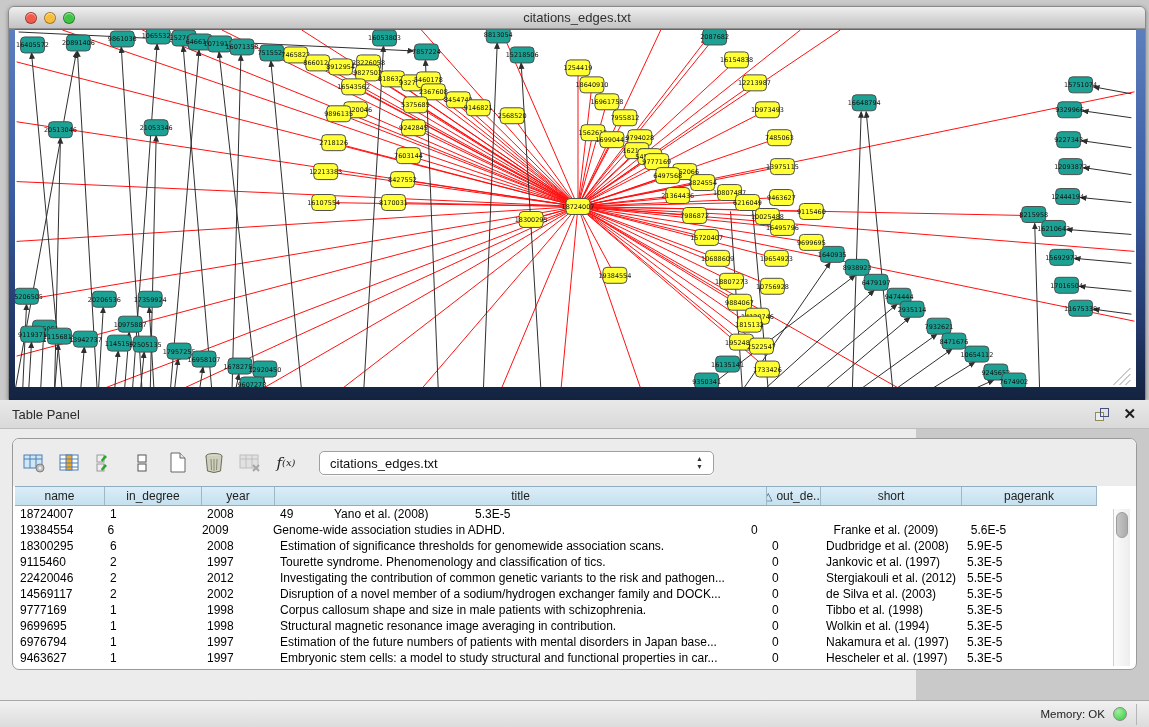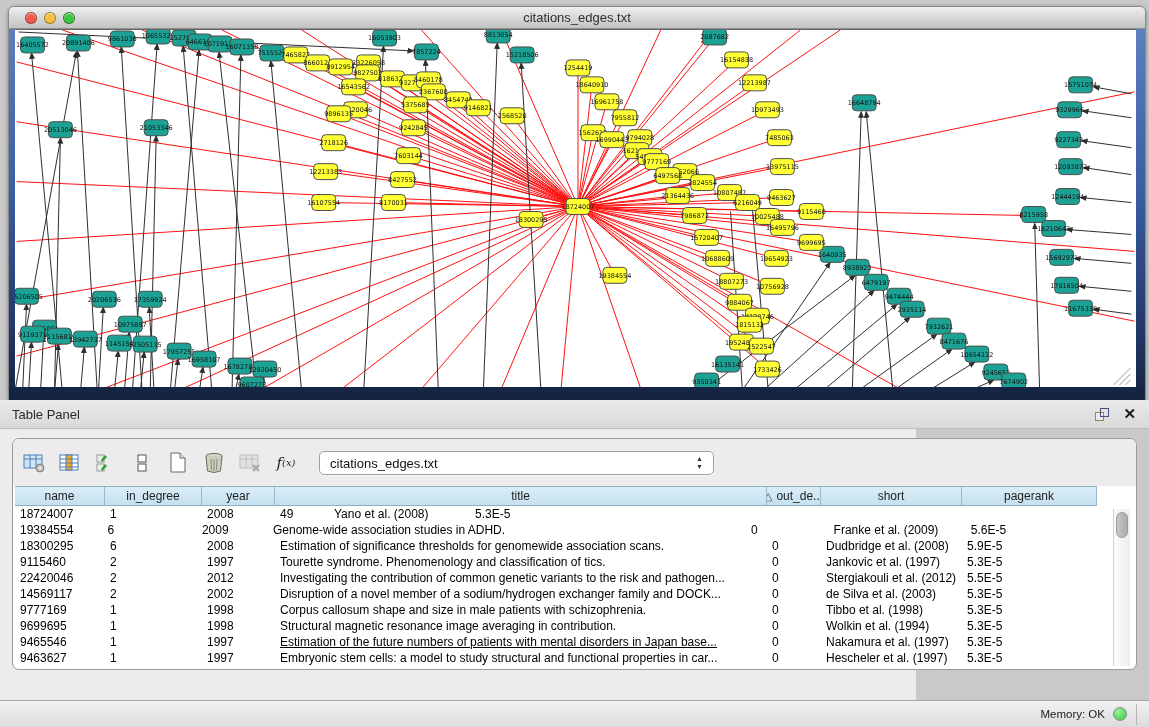--- a/index.html
+++ b/index.html
@@ -657,24 +657,24 @@
         <div class="tr">
           <div class="td" style="width: 90px;">9699695</div>
           <div class="td" style="width: 97px;">1</div>
           <div class="td" style="width: 73px;">1998</div>
           <div class="td" style="width: 492px;">Structural magnetic resonance image averaging in contribution.</div>
           <div class="td" style="width: 54px;">0</div>
           <div class="td" style="width: 141px;">Wolkin et al. (1994)</div>
           <div class="td" style="width: 135px;">5.3E-5</div>
         </div>
         <div class="tr">
-          <div class="td" style="width: 90px;">9465546</div>
+          <div class="td" style="width: 90px;">6976794</div>
           <div class="td" style="width: 97px;">1</div>
           <div class="td" style="width: 73px;">1997</div>
-          <div class="td" style="width: 492px; text-decoration: underline;">Estimation of the future numbers of patients with mental disorders in Japan base...</div>
+          <div class="td" style="width: 492px;">Estimation of the future numbers of patients with mental disorders in Japan base...</div>
           <div class="td" style="width: 54px;">0</div>
           <div class="td" style="width: 141px;">Nakamura et al. (1997)</div>
           <div class="td" style="width: 135px;">5.3E-5</div>
         </div>
         <div class="tr">
           <div class="td" style="width: 90px;">9463627</div>
           <div class="td" style="width: 97px;">1</div>
           <div class="td" style="width: 73px;">1997</div>
           <div class="td" style="width: 492px;">Embryonic stem cells: a model to study structural and functional properties in car...</div>
           <div class="td" style="width: 54px;">0</div>

